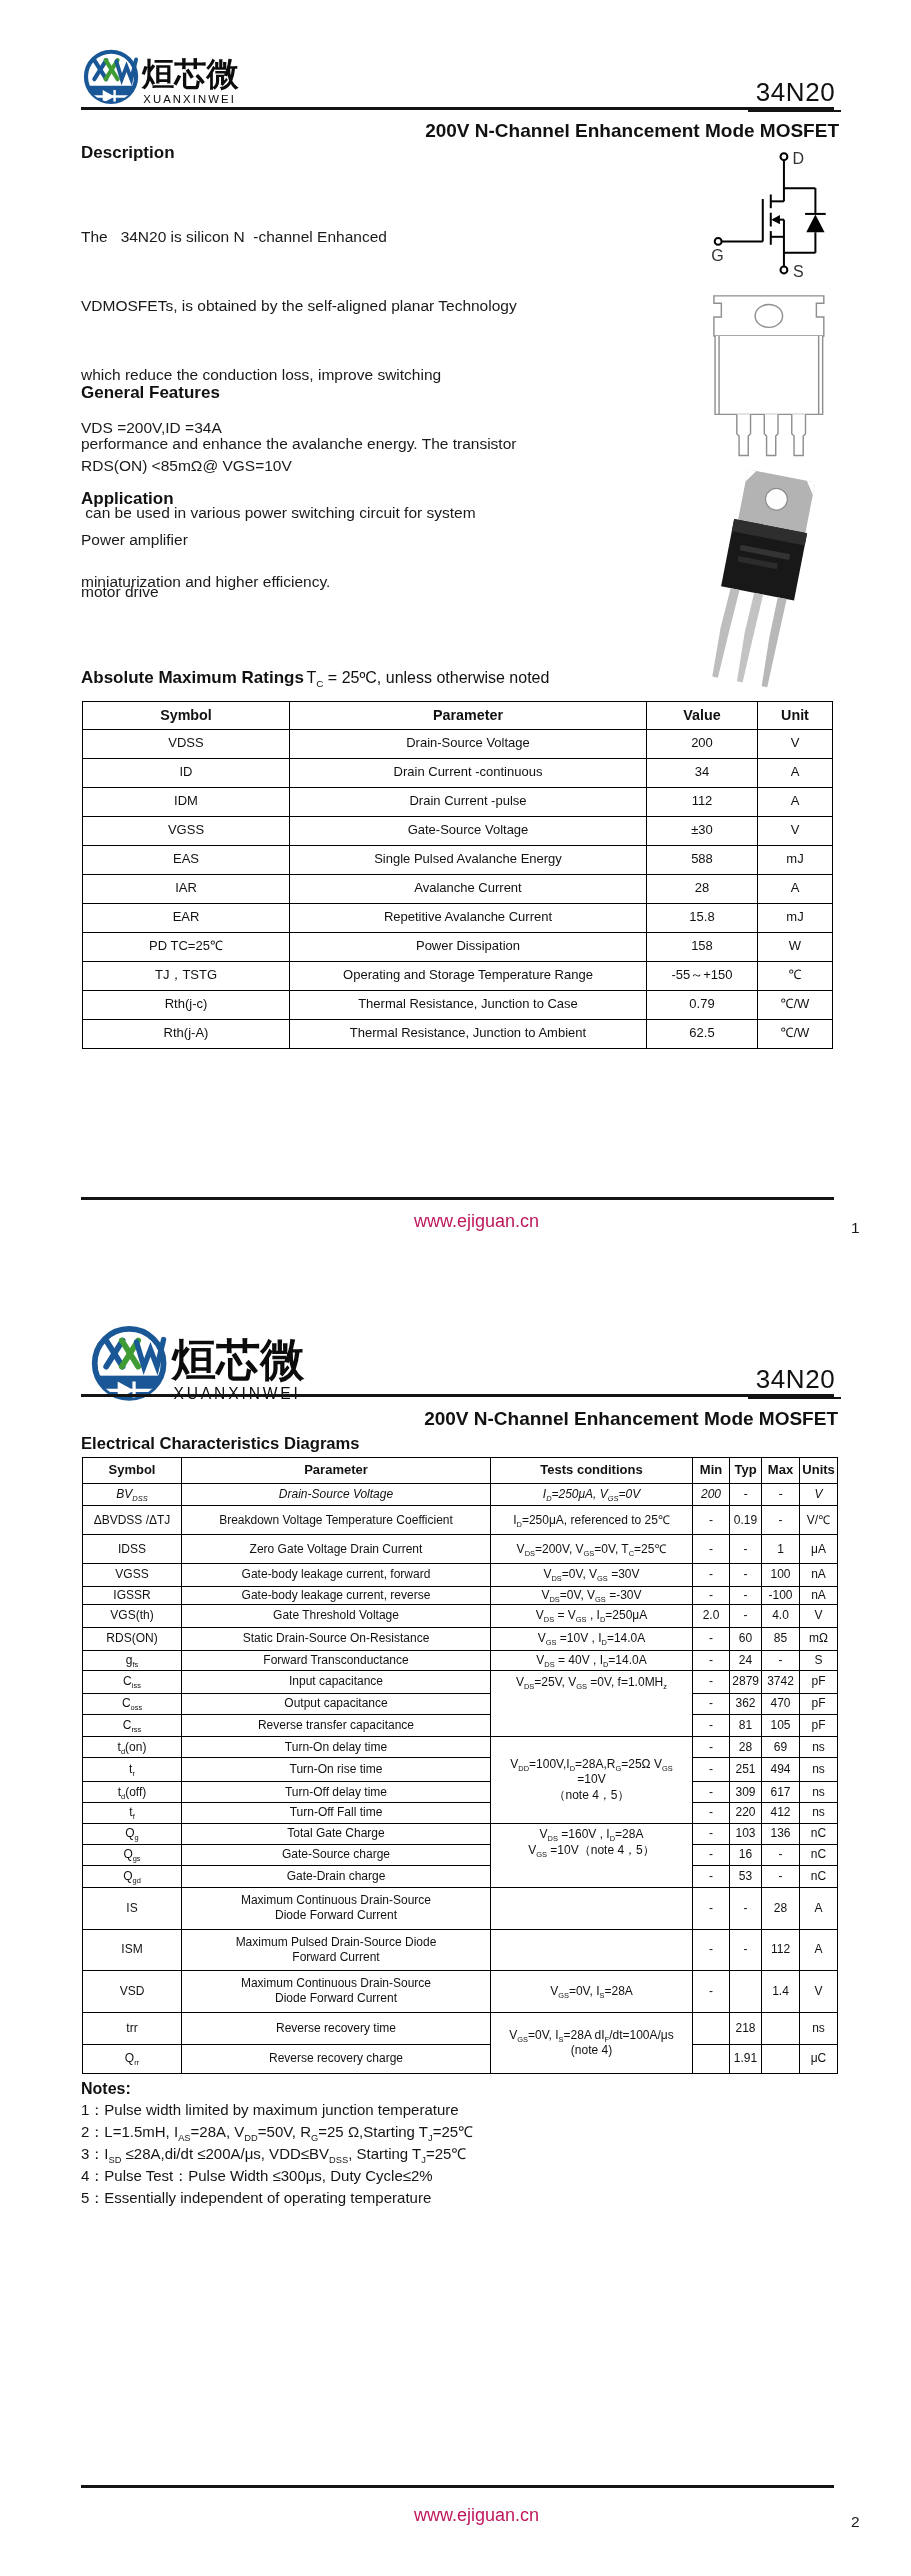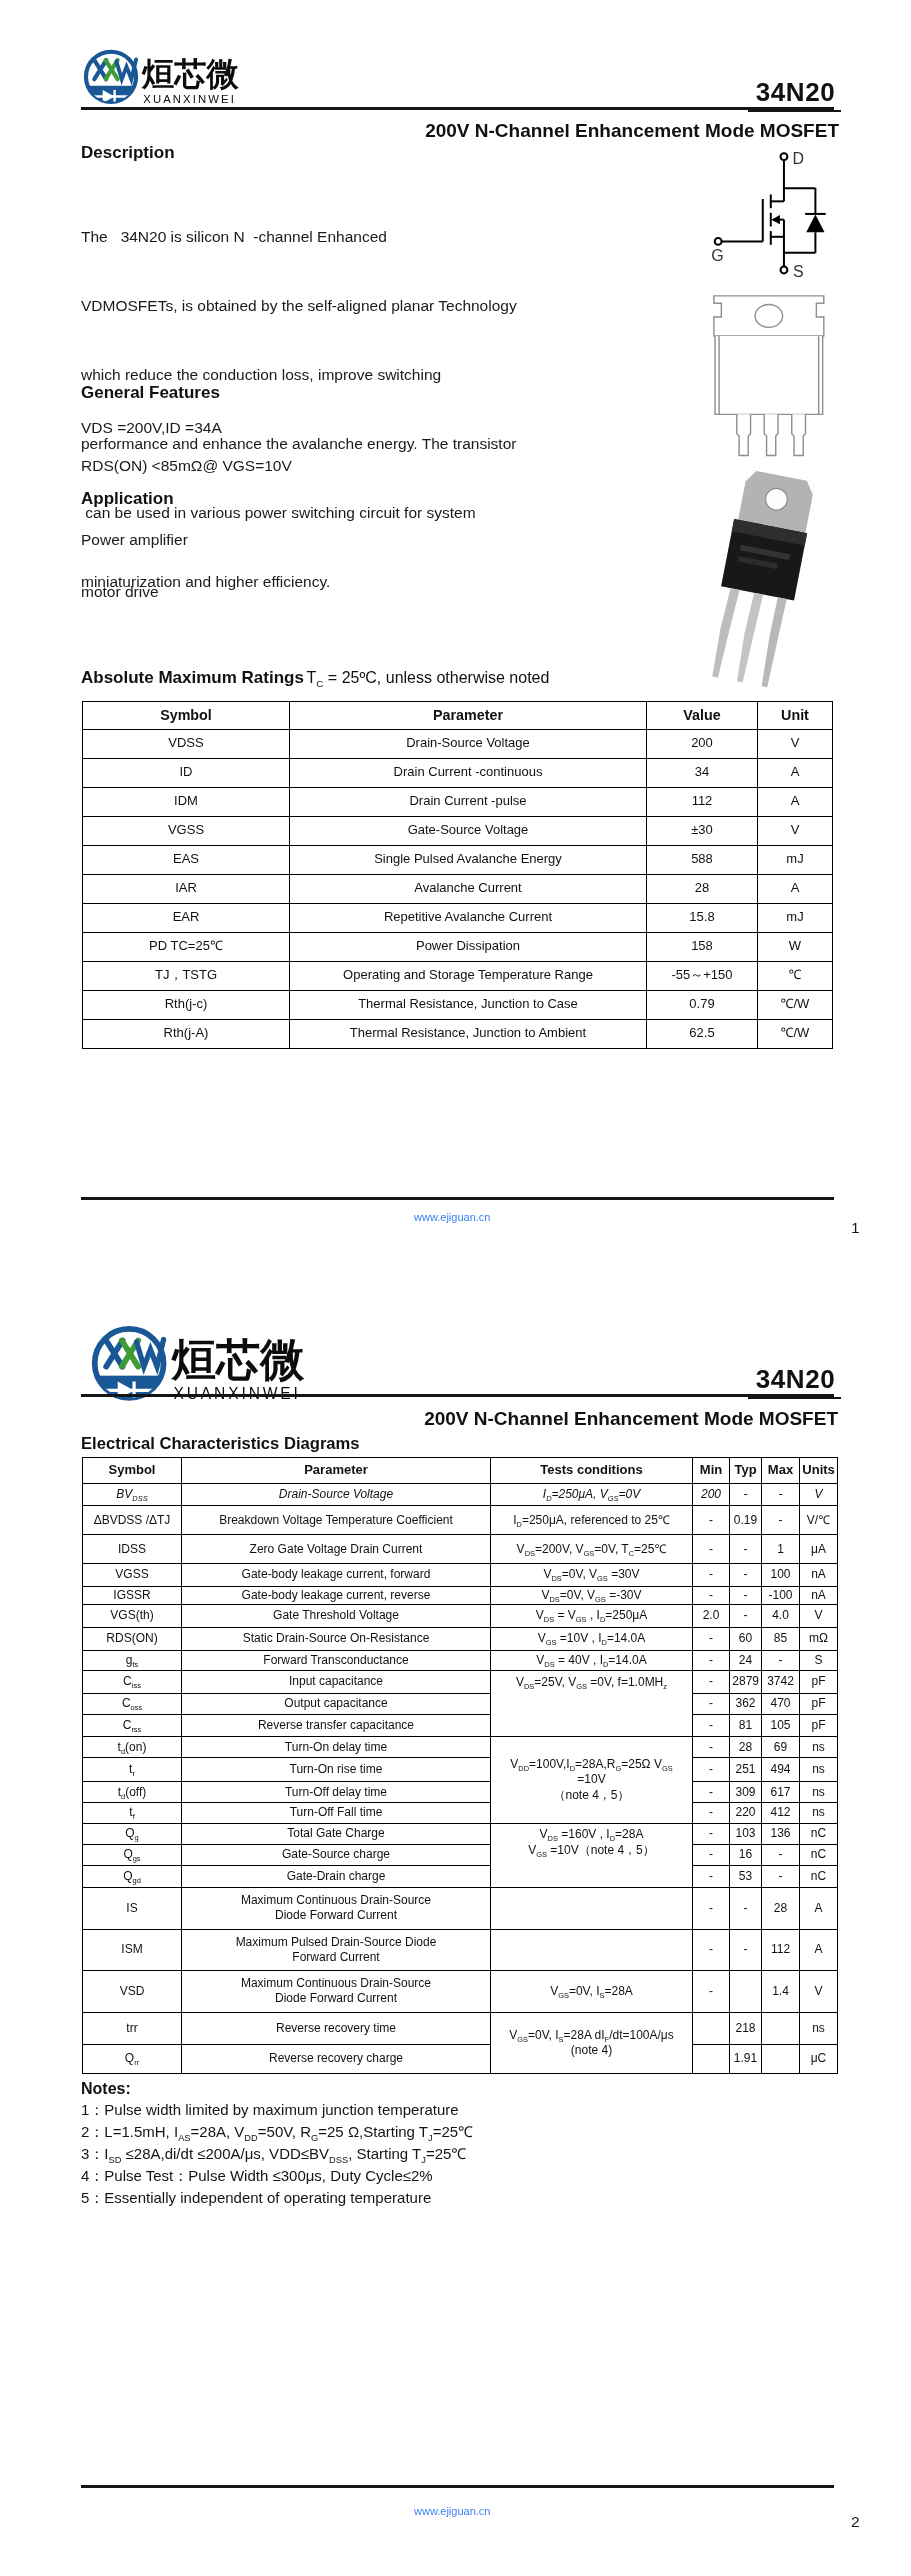--- a/index.html
+++ b/index.html
@@ -1,34 +1,34 @@
 <!DOCTYPE html>
 <html style="font-size:9.2px"><head>
 <meta charset="utf-8">
 <style>
   html,body{margin:0;padding:0;background:#ffffff;}
   body{position:relative;width:911px;height:2576px;font-family:"Liberation Sans",sans-serif;color:#111;}
   .abs{position:absolute;}
   sub{font-size:0.62em;line-height:0;vertical-align:sub;}
   .rule{background:#141414;height:3.4px;}
-  .partnum{font-size:26px;font-weight:700;letter-spacing:0.6px;border-bottom:2.9px solid #141414;padding:0 5.7px 1.7px 8px;text-align:right;}
+  .partnum{font-size:26px;font-weight:400;letter-spacing:0.6px;border-bottom:2.9px solid #141414;padding:0 5.7px 1.7px 8px;text-align:right;}
   .subtitle{font-size:19px;font-weight:700;white-space:nowrap;}
   .h1{font-size:17px;font-weight:700;}
   .bodytext{font-size:15.5px;color:#1a1a1a;white-space:pre;}
   .descblock div{height:33px;line-height:33px;}
   .amr-cond{font-size:16px;font-weight:400;}
   table{border-collapse:collapse;table-layout:fixed;background:#fff;}
   table.datatable{border:1.7px solid #000;}
   .datatable th,.datatable td{border:1.1px solid #000;border-top-width:1.7px;border-bottom-width:1.7px;
      text-align:center;vertical-align:middle;padding:1.1px 2.3px;overflow:hidden;line-height:1.28;}
   #amr-table th{font-size:14.3px;font-weight:700;}
   #amr-table td{font-size:13px;}
   #ec-table th{font-size:13px;font-weight:700;}
   #ec-table td{font-size:12px;}
-  .footer-url{font-size:11px;color:#3b82f6;}
+  .footer-url{font-size:18px;color:#be185d;}
   .footer-page{font-size:15.5px;color:#1a1a1a;}
   .notes div{height:22px;line-height:22px;font-size:15px;color:#151515;}
   svg text{font-family:"Liberation Sans",sans-serif;}
 </style>
 </head>
 <body>
 
 <div class="abs" style="left:0;top:0;width:911px;height:1288px;">
 
   <svg class="abs" style="left:80px;top:48px;" width="179" height="60" viewBox="0 0 300 100">

